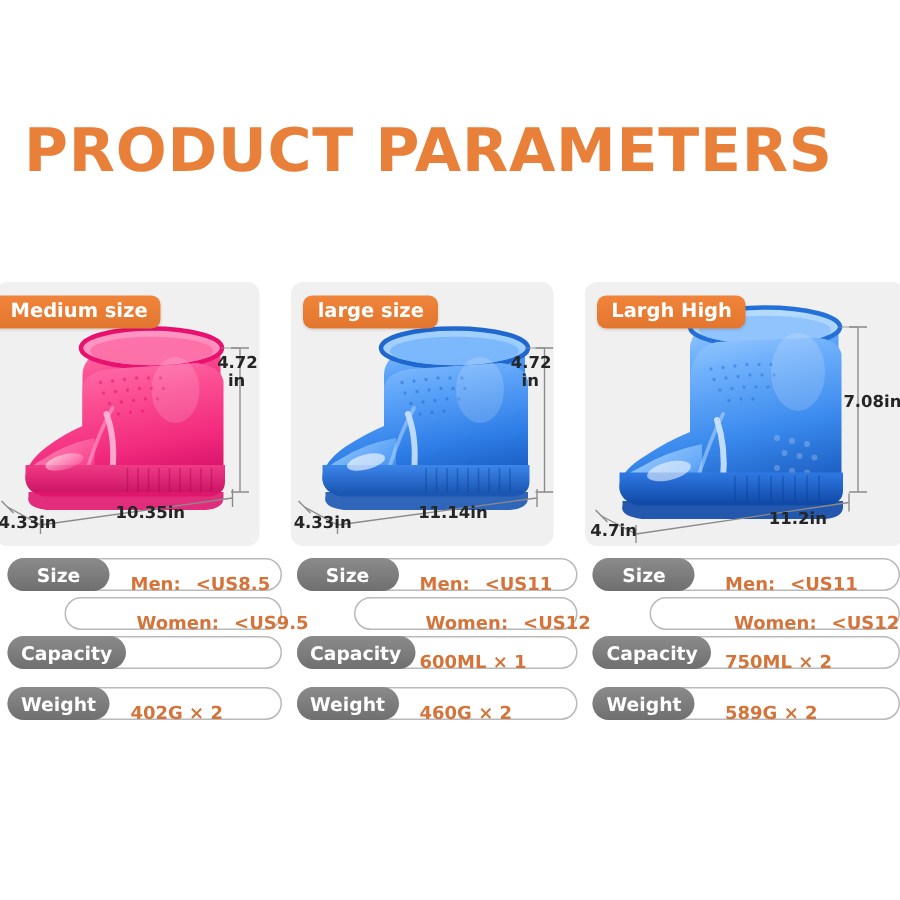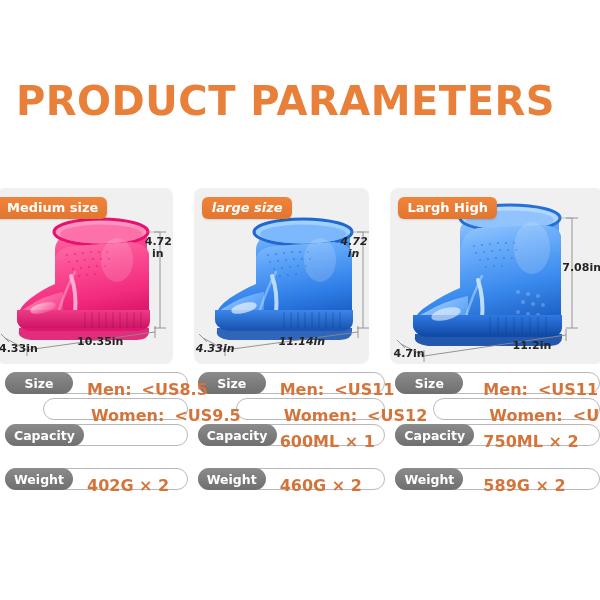--- a/index.html
+++ b/index.html
@@ -41,21 +41,21 @@
     display: flex;
     gap: 21px;
   }
   .panel {
     position: relative;
     background: #f0f0f0;
     border-radius: 8px;
     overflow: hidden;
   }
   .panel.p1 { width: 177px; margin-left: -3px; }
-  .panel.p2 { width: 176px; font-style: italic; }
+  .panel.p2 { width: 176px; }
   .panel.p3 { width: 215px; margin-right: -3px; }
 
   .tab {
     position: absolute;
     top: 9px;
     left: 0;
     background: linear-gradient(180deg, #f1843b 0%, #e3762e 100%);
     color: #ffffff;
     font-size: 13px;
     font-weight: bold;
@@ -104,21 +104,21 @@
   }
   .spec-col.c1 { width: 183px; margin-left: 5px; }
   .spec-col.c2 { width: 188px; }
   .spec-col.c3 { width: 205px; }
 
   .row {
     position: relative;
     height: 22px;
     margin-bottom: 4px;
   }
-  .row.gap-lg { margin-bottom: 22px; }
+  .row.gap-lg { margin-bottom: 12px; }
 
   .pill-outer {
     position: absolute;
     left: 0;
     top: 0;
     right: 0;
     height: 22px;
     border: 1px solid #b9b9b9;
     border-radius: 11px;
     background: #ffffff;
@@ -146,21 +146,21 @@
     z-index: 3;
     white-space: nowrap;
   }
 
   .pill-value {
     position: absolute;
     top: 0;
     height: 34px;
     display: flex;
     align-items: center;
-    font-size: 16px;
+    font-size: 12px;
     font-weight: bold;
     color: #d4743a;
     font-family: "DejaVu Sans", sans-serif;
     white-space: nowrap;
     z-index: 4;
   }
   .pill-value .k { margin-right: 10px; color: #d4743a; }
 
   .val-men { left: 82px; }
   .val-women { left: 86px; }

